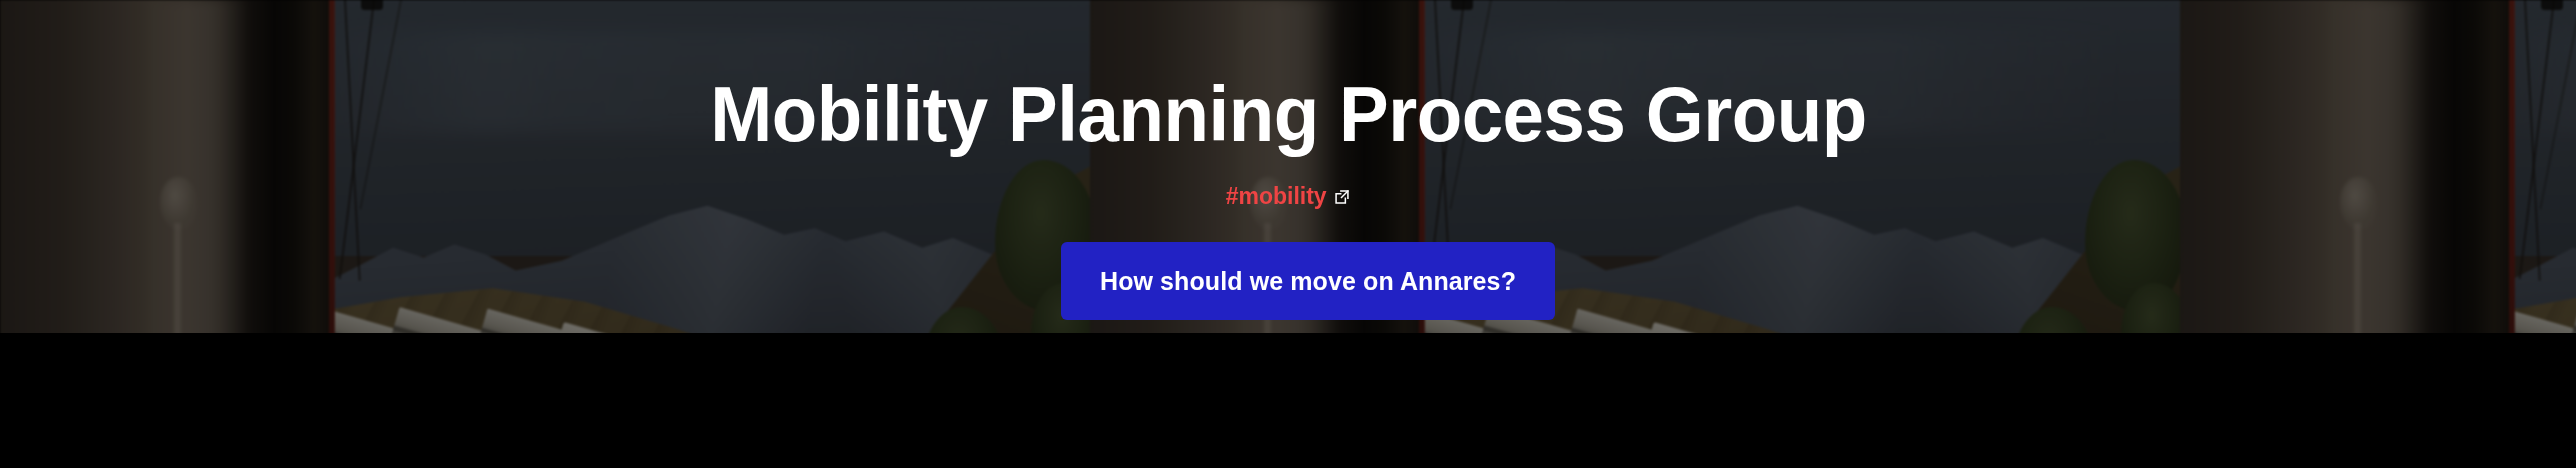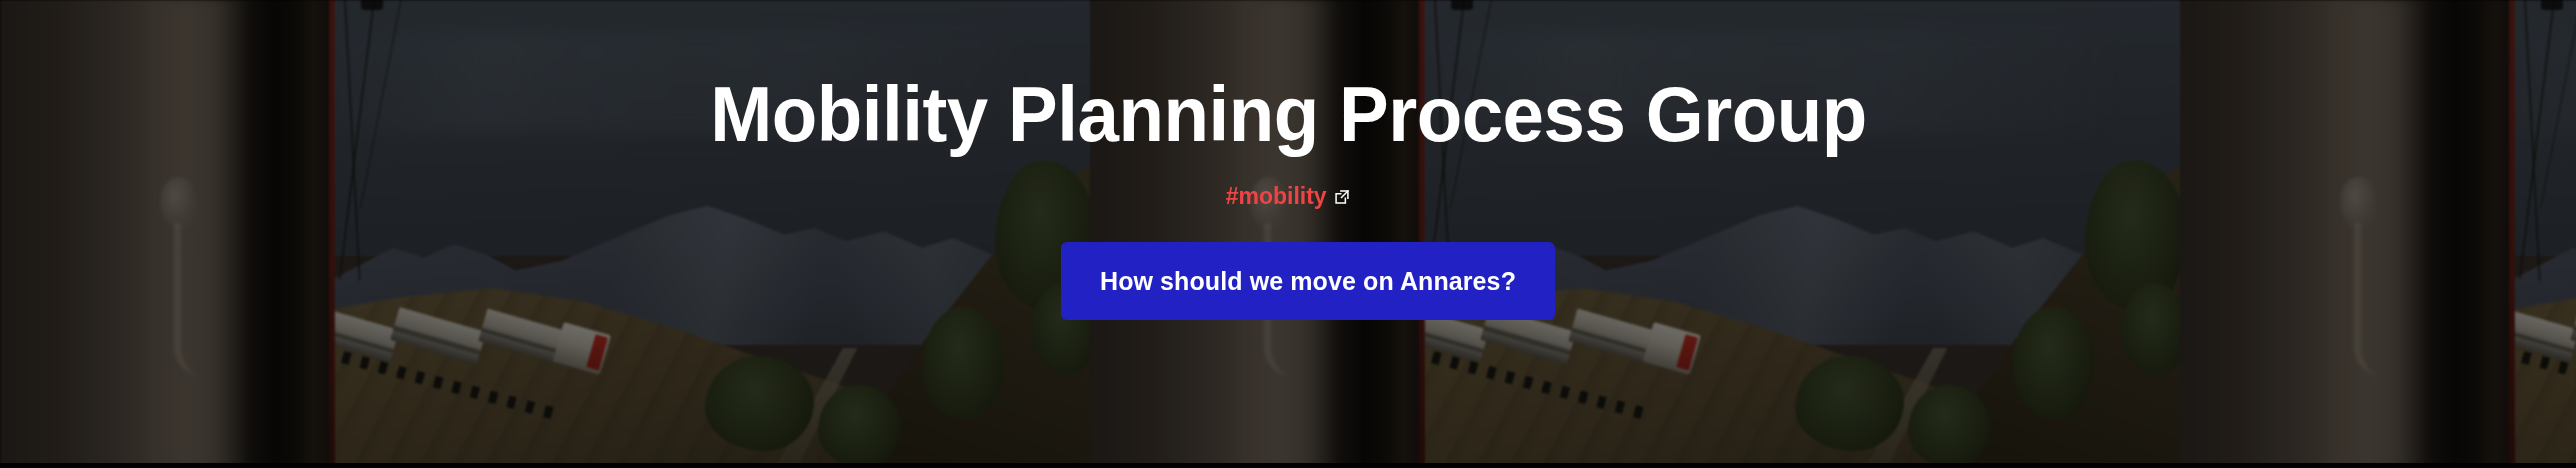--- a/index.html
+++ b/index.html
@@ -9,21 +9,21 @@
     height: 469px;
     overflow: hidden;
     background: #000;
     font-family: "Liberation Sans", sans-serif;
   }
 
   
   .hero {
     position: relative;
     width: 2576px;
-    height: 463px;
+    height: 333px;
     overflow: hidden;
     padding-left: 24px;
   }
 
   
   .hero-bg {
     position: absolute;
     inset: 0;
     display: flex;
   }

